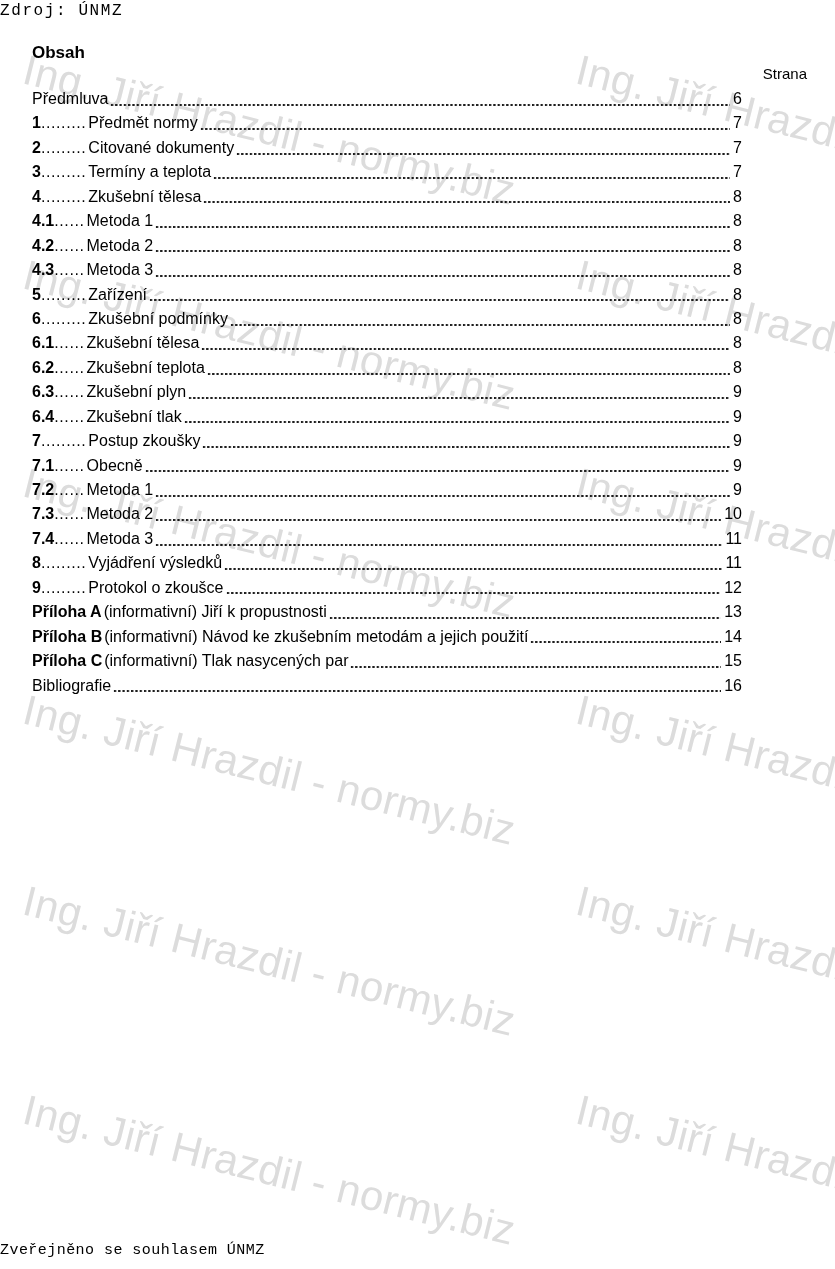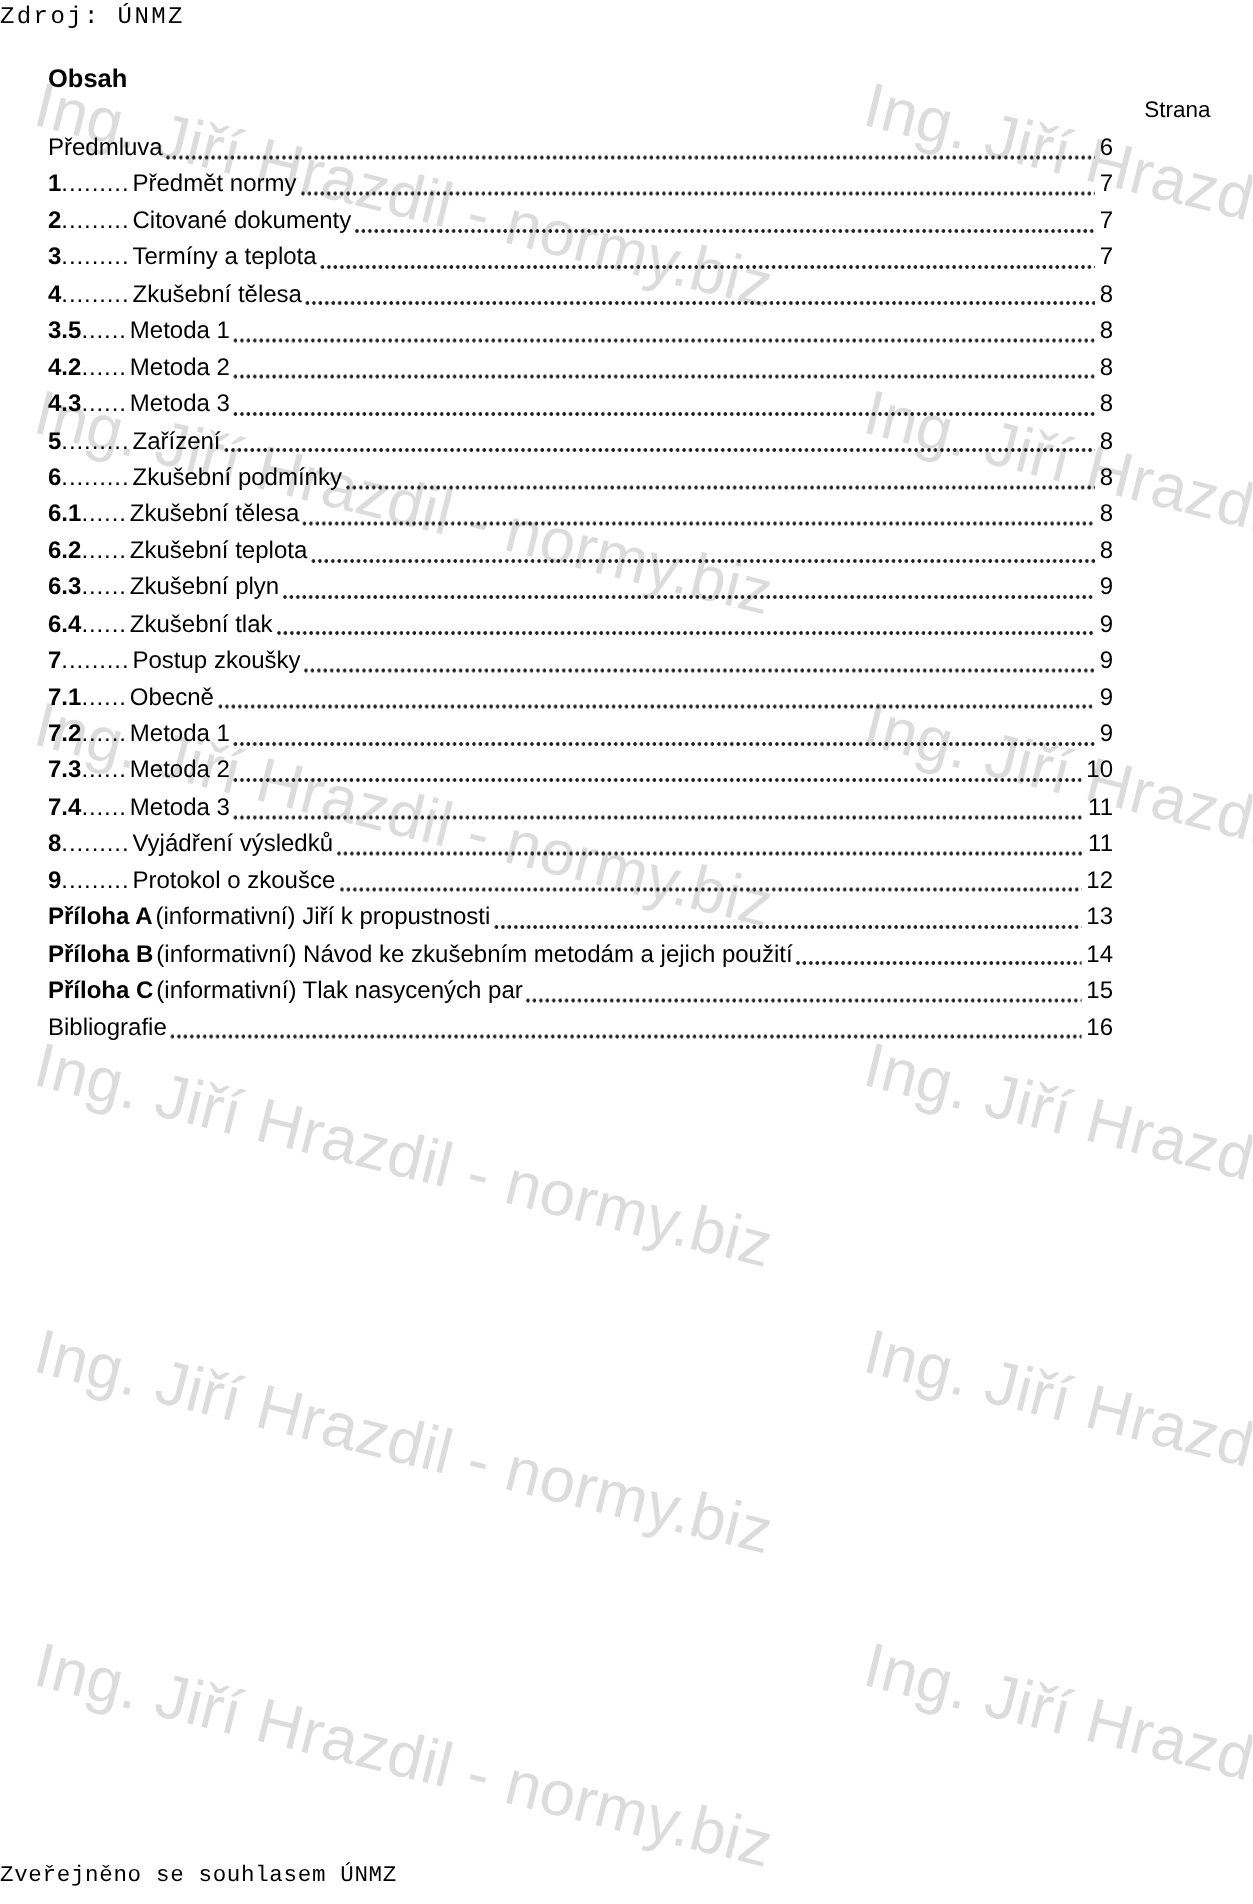--- a/index.html
+++ b/index.html
@@ -135,21 +135,21 @@
     <span class="toc-page">7</span>
   </div>
         <div class="toc-row">
     <span class="toc-label">4</span>
     <span class="toc-dots">.........</span>
     <span class="toc-title">Zkušební tělesa</span>
     <span class="toc-leader"></span>
     <span class="toc-page">8</span>
   </div>
         <div class="toc-row">
-    <span class="toc-label">3.5</span>
+    <span class="toc-label">4.1</span>
     <span class="toc-dots">......</span>
     <span class="toc-title">Metoda 1</span>
     <span class="toc-leader"></span>
     <span class="toc-page">8</span>
   </div>
         <div class="toc-row">
     <span class="toc-label">4.2</span>
     <span class="toc-dots">......</span>
     <span class="toc-title">Metoda 2</span>
     <span class="toc-leader"></span>

